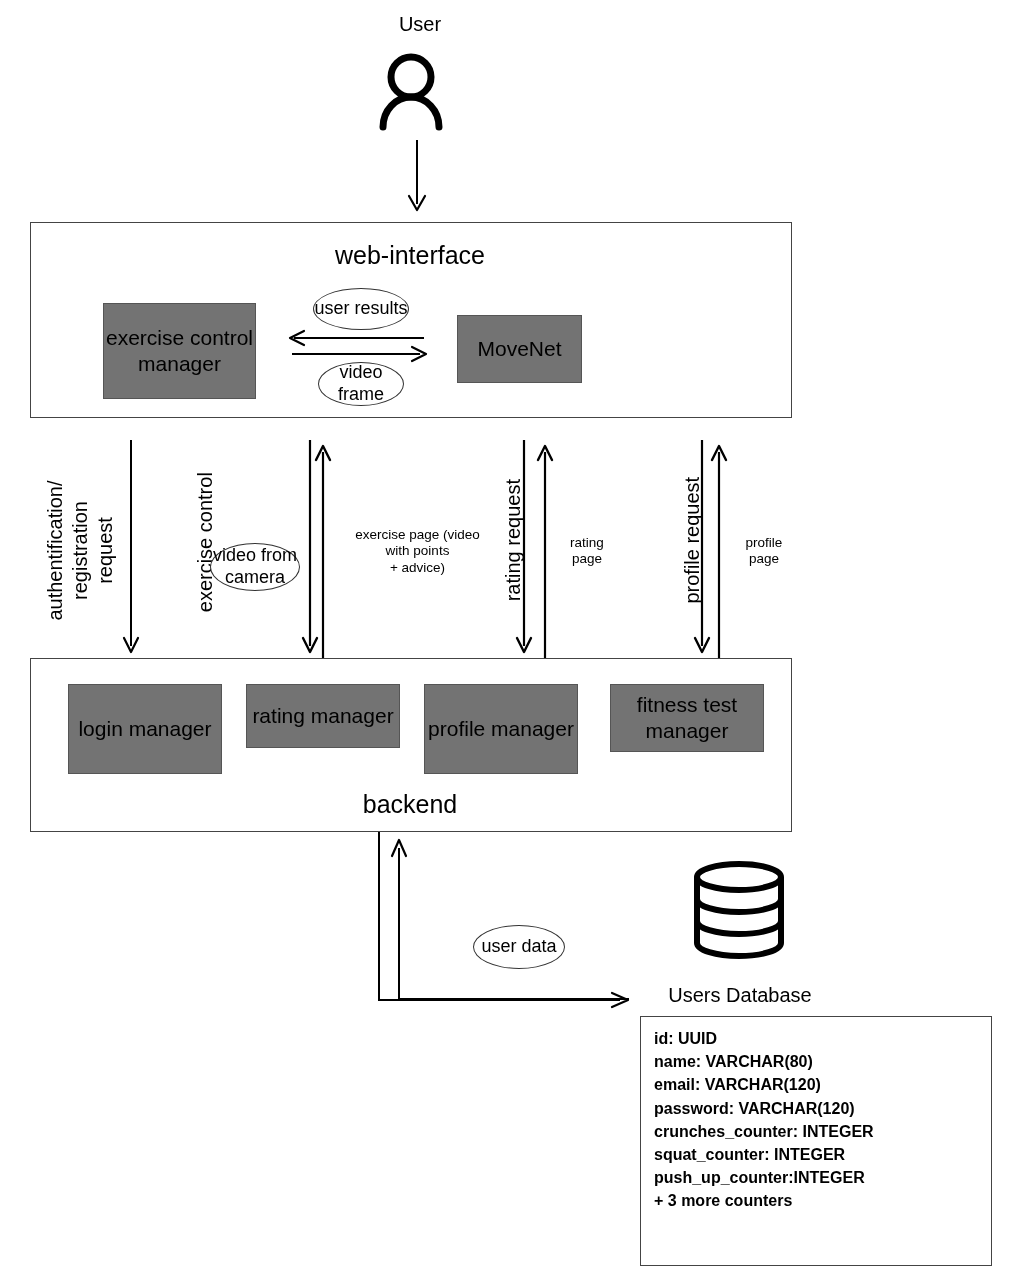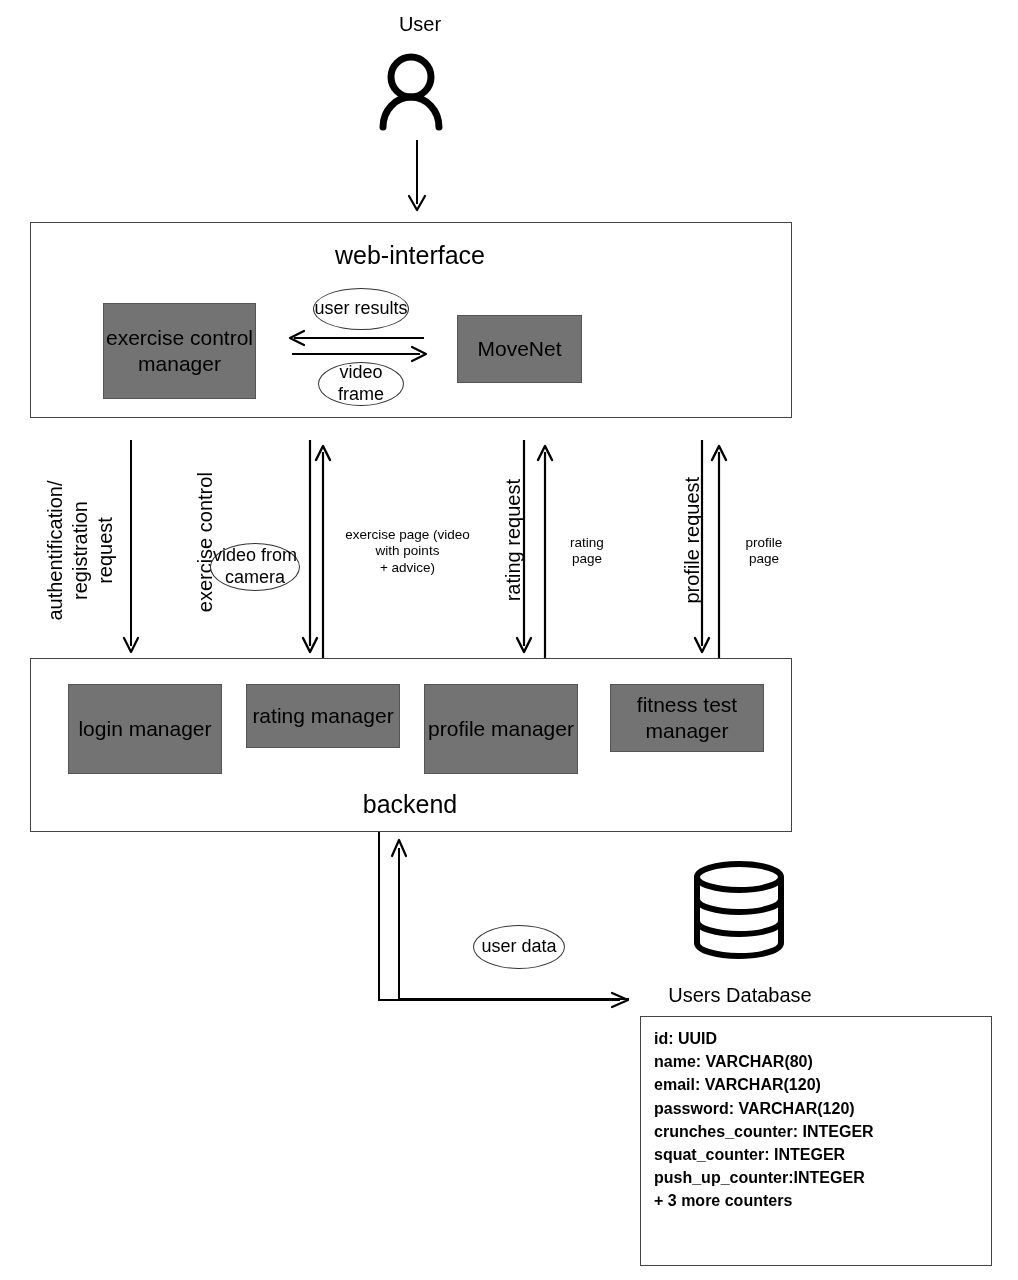--- a/index.html
+++ b/index.html
@@ -128,21 +128,21 @@
 camera</div>
 
   <svg style="left:302px; top:440px;" width="18" height="218" viewBox="0 0 18 218">
     <line class="stroke" x1="8" y1="0" x2="8" y2="206" stroke-width="2.2"></line>
     <path class="stroke" d="M1 198 L8 212 L15 198" stroke-width="2.4" stroke-linecap="round" stroke-linejoin="round"></path>
   </svg>
   <svg style="left:315px; top:440px;" width="18" height="218" viewBox="0 0 18 218">
     <line class="stroke" x1="8" y1="12" x2="8" y2="218" stroke-width="2.2"></line>
     <path class="stroke" d="M1 20 L8 6 L15 20" stroke-width="2.4" stroke-linecap="round" stroke-linejoin="round"></path>
   </svg>
-  <div class="lbl t-small" style="left:341px; top:527px; width:133px;">exercise page (video
+  <div class="lbl t-small" style="left:351px; top:527px; width:133px;">exercise page (video
 with points
 + advice)</div>
 
   <svg style="left:516px; top:440px;" width="18" height="218" viewBox="0 0 18 218">
     <line class="stroke" x1="8" y1="0" x2="8" y2="206" stroke-width="2.2"></line>
     <path class="stroke" d="M1 198 L8 212 L15 198" stroke-width="2.4" stroke-linecap="round" stroke-linejoin="round"></path>
   </svg>
   <div class="lbl t-side rot" style="left:428px; top:528px; width:170px;">rating request</div>
   <svg style="left:537px; top:440px;" width="18" height="218" viewBox="0 0 18 218">
     <line class="stroke" x1="8" y1="12" x2="8" y2="218" stroke-width="2.2"></line>

